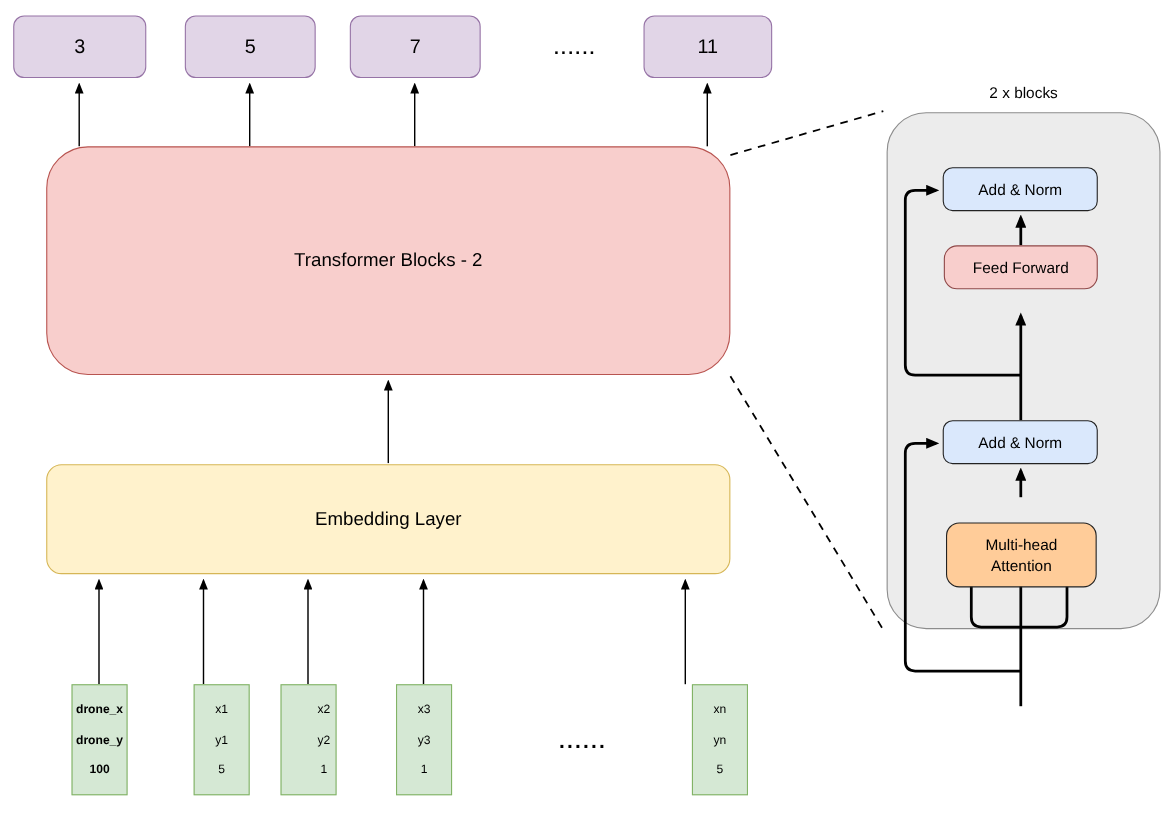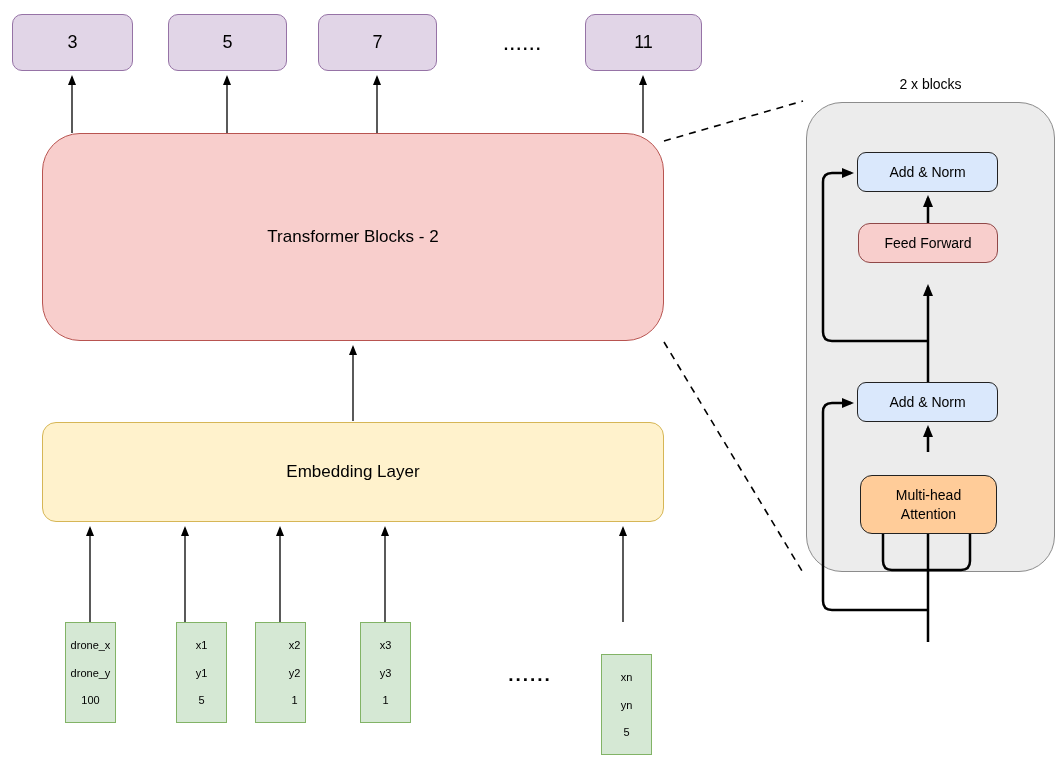--- a/index.html
+++ b/index.html
@@ -136,41 +136,41 @@
   <div class="abs node ellipsis ellipsis-top">......</div>
 
   <div class="abs node transformer">
     <span>Transformer Blocks - 2</span>
   </div>
 
   <div class="abs node embedding">
     <span>Embedding Layer</span>
   </div>
 
-  <div class="abs in-box" style="left:65px;">
+  <div class="abs in-box" style="left:65px;font-weight:bold;">
     <span>drone_x</span>
     <span>drone_y</span>
     <span>100</span>
   </div>
   <div class="abs in-box" style="left:176px;">
     <span>x1</span>
     <span>y1</span>
     <span>5</span>
   </div>
   <div class="abs in-box" style="left:255px;padding-left:28px;">
     <span>x2</span>
     <span>y2</span>
     <span>1</span>
   </div>
   <div class="abs in-box" style="left:360px;">
     <span>x3</span>
     <span>y3</span>
     <span>1</span>
   </div>
-  <div class="abs in-box" style="left:601px;margin-top:32px;">
+  <div class="abs in-box" style="left:629px;">
     <span>xn</span>
     <span>yn</span>
     <span>5</span>
   </div>
   <div class="abs node ellipsis ellipsis-bottom">......</div>
 
   <div class="abs node panel-title">2 x blocks</div>
 
   <div class="abs node addnorm" style="top:152px;">
     <span>Add &amp; Norm</span>

